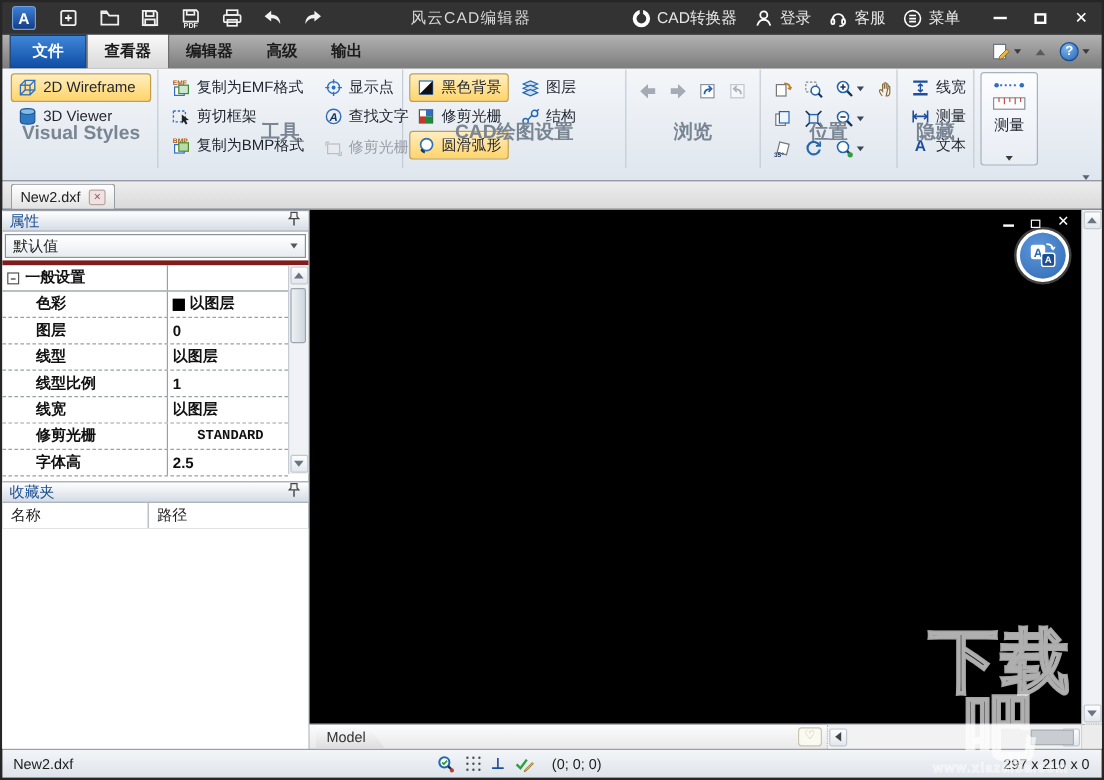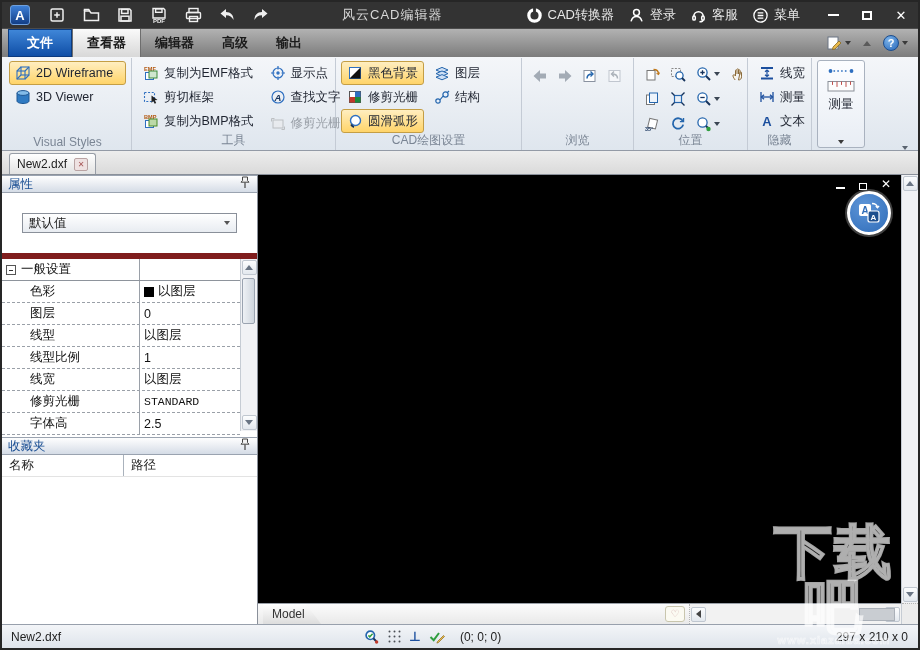--- a/index.html
+++ b/index.html
@@ -23,23 +23,23 @@
   .tabrow { height:29px; flex:0 0 29px; background:linear-gradient(#b2b2b2,#7c7c7c); border-top:1px solid #4c4c4c; display:flex; align-items:stretch; }
   .tab { display:flex; align-items:center; padding:0 14px; font-size:13px; font-weight:bold; color:#1b1b1b; }
   .tab-file { margin-left:6px; background:linear-gradient(#3f86d8,#0f4ea6); color:#fff; border:1px solid #0b3a7e; padding:12px 18px; }
   .tab-active { background:linear-gradient(#fafafa,#d8d8d8); color:#1a1a1a; border-left:1px solid #6e6e6e; border-right:1px solid #6e6e6e; }
   .tabrow-right { margin-left:auto; display:flex; align-items:center; gap:12px; padding-right:10px; }
   .help-circle { width:16px; height:16px; border-radius:50%; background:radial-gradient(circle at 35% 30%,#7db4ea,#2666b8); color:#fff; font-size:11px; font-weight:bold; display:flex; align-items:center; justify-content:center; border:1px solid #1b4d8e; }
   .mini-caret { width:0; height:0; border-left:3.5px solid transparent; border-right:3.5px solid transparent; border-top:4px solid #3a3a3a; }
   .collapse-caret { width:0; height:0; border-left:4px solid transparent; border-right:4px solid transparent; border-bottom:5px solid #5a5a5a; }
 
   
-  .ribbon { height:94px; flex:0 0 94px; background:linear-gradient(#f4f6f9,#dfe6ee); border-bottom:1px solid #939aa6; display:flex; align-items:stretch; padding:1px 2px 0 2px; }
+  .ribbon { height:94px; flex:0 0 94px; background:linear-gradient(#f4f6f9,#dfe6ee); border-bottom:1px solid #939aa6; display:flex; align-items:stretch; padding:1px 2px 10px 2px; }
   .rgroup { position:relative; border-right:1px solid #c4cbd5; padding:3px 5px 15px 5px; }
-  .rgroup-label { position:absolute; left:0; right:0; bottom:1px; text-align:center; font-size:12px; color:#7a8594; white-space:nowrap; }
+  .rgroup-label { position:absolute; left:0; right:0; bottom:19px; text-align:center; font-size:16px; color:#7a8594; white-space:nowrap;font-weight:bold; }
   .rbtn { display:flex; align-items:center; gap:5px; height:24px; padding:0 5px; font-size:12.5px; color:#1f2430; border:1px solid transparent; border-radius:3px; white-space:nowrap; }
   .rbtn.hl { background:linear-gradient(#ffeec0,#ffd469); border-color:#c49e45; }
   .rbtn.disabled { color:#9aa0a8;align-items:flex-end; }
   .rbtn.disabled svg { opacity:.45; }
   .rcols { display:flex; gap:4px; }
   .rcol { display:flex; flex-direction:column; }
   .icon16 { width:16px; height:16px; flex:0 0 16px; }
 
   
   .posgrid { display:grid; grid-template-columns:26px 26px 34px 26px; grid-auto-rows:25px; }
@@ -59,33 +59,33 @@
   .doctab-close { width:14px; height:13px; border:1px solid #b9a3a3; border-radius:2px; background:#efe2e2; color:#a85858; font-size:8px; line-height:11px; text-align:center; }
   .docbar-right { margin-left:auto; padding:0 10px 6px 0; }
 
   
   .main { flex:1; display:flex; min-height:0; background:#fff; }
 
   
   .leftpanel { width:256px; flex:0 0 256px; border-right:1px solid #8a909a; background:#fff; display:flex; flex-direction:column; }
   .phead { height:18px; flex:0 0 18px; background:linear-gradient(#fefefe,#d5dce6); border-top:1px solid #9aa3b0; border-bottom:1px solid #9aa3b0; display:flex; align-items:flex-start; padding:0 6px; font-size:12.5px; color:#1b4f93; }
   .pin { margin-left:auto; }
-  .combo { height:20px; margin:20px; border:1px solid #8a909a; background:linear-gradient(#ffffff,#e8ecf1); display:flex; align-items:center; padding:0 6px; font-size:12.5px; color:#222; }
+  .combo { height:20px; margin:2px; border:1px solid #8a909a; background:linear-gradient(#ffffff,#e8ecf1); display:flex; align-items:center; padding:0 6px; font-size:12.5px; color:#222; }
   .combo .mini-caret { margin-left:auto; border-top-color:#555; }
-  .pgridwrap { display:flex; height:178px; flex:0 0 178px; border-top:6px solid #7f1d1d; }
+  .pgridwrap { display:flex; height:178px; flex:0 0 178px; border-top:4px solid #7f1d1d;font-weight:bold; }
   .pgrid { flex:1; }
   .prow { height:22px; display:flex; align-items:stretch; border-bottom:1px dashed #9aa0a8; font-size:12.5px; color:#111; }
   .prow.solid { border-bottom:1px solid #8e949c; }
   .plabel { width:138px; flex:0 0 138px; border-right:1px solid #9aa0a8; display:flex; align-items:center; padding-left:28px; }
   .plabel.group { padding-left:4px; gap:5px; }
   .pvalue { flex:1; display:flex; align-items:center; padding-left:4px; gap:4px; }
   .swatch { width:10px; height:10px; background:#000; border:1px solid #000; }
   .collapse-box { width:10px; height:10px; border:1px solid #555; background:#fff; position:relative; }
   .collapse-box::after { content:""; position:absolute; left:2px; right:2px; top:4px; height:1px; background:#333; }
-  .mono { font-family:"Liberation Mono","DejaVu Sans Mono",monospace; font-size:11.5px; }
+  .mono { font-family:"Liberation Mono","DejaVu Sans Mono",monospace; font-size:11.5px;justify-content:center; }
 
   
   .vsb { width:17px; flex:0 0 17px; background:#f1f2f5; border-left:1px solid #c6ccd4; display:flex; flex-direction:column; align-items:center; }
   .sb-btn { width:15px; height:15px; display:flex; align-items:center; justify-content:center; background:linear-gradient(#fcfdfe,#e3e8ee); border:1px solid #c0c7d0; border-radius:2px; margin:1px 0; }
   .tri-up { width:0; height:0; border-left:4px solid transparent; border-right:4px solid transparent; border-bottom:5px solid #6a7584; }
   .tri-down { width:0; height:0; border-left:4px solid transparent; border-right:4px solid transparent; border-top:5px solid #6a7584; }
   .tri-left { width:0; height:0; border-top:4px solid transparent; border-bottom:4px solid transparent; border-right:5px solid #444; }
   .tri-right { width:0; height:0; border-top:4px solid transparent; border-bottom:4px solid transparent; border-left:5px solid #444; }
   .sb-track { flex:1; width:100%; position:relative; }
   .sb-thumb-v { position:absolute; top:2px; left:1px; width:13px; height:46px; background:linear-gradient(90deg,#eef1f5,#cfd6de); border:1px solid #9aa3b0; border-radius:2px; }

